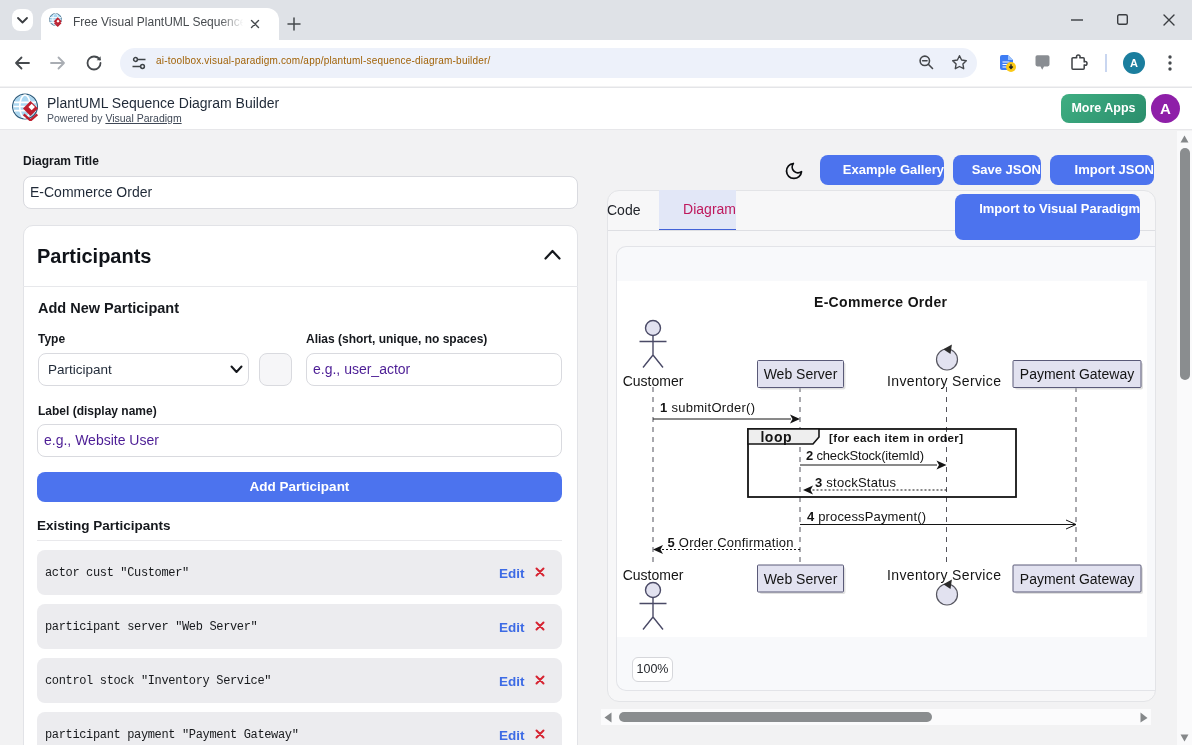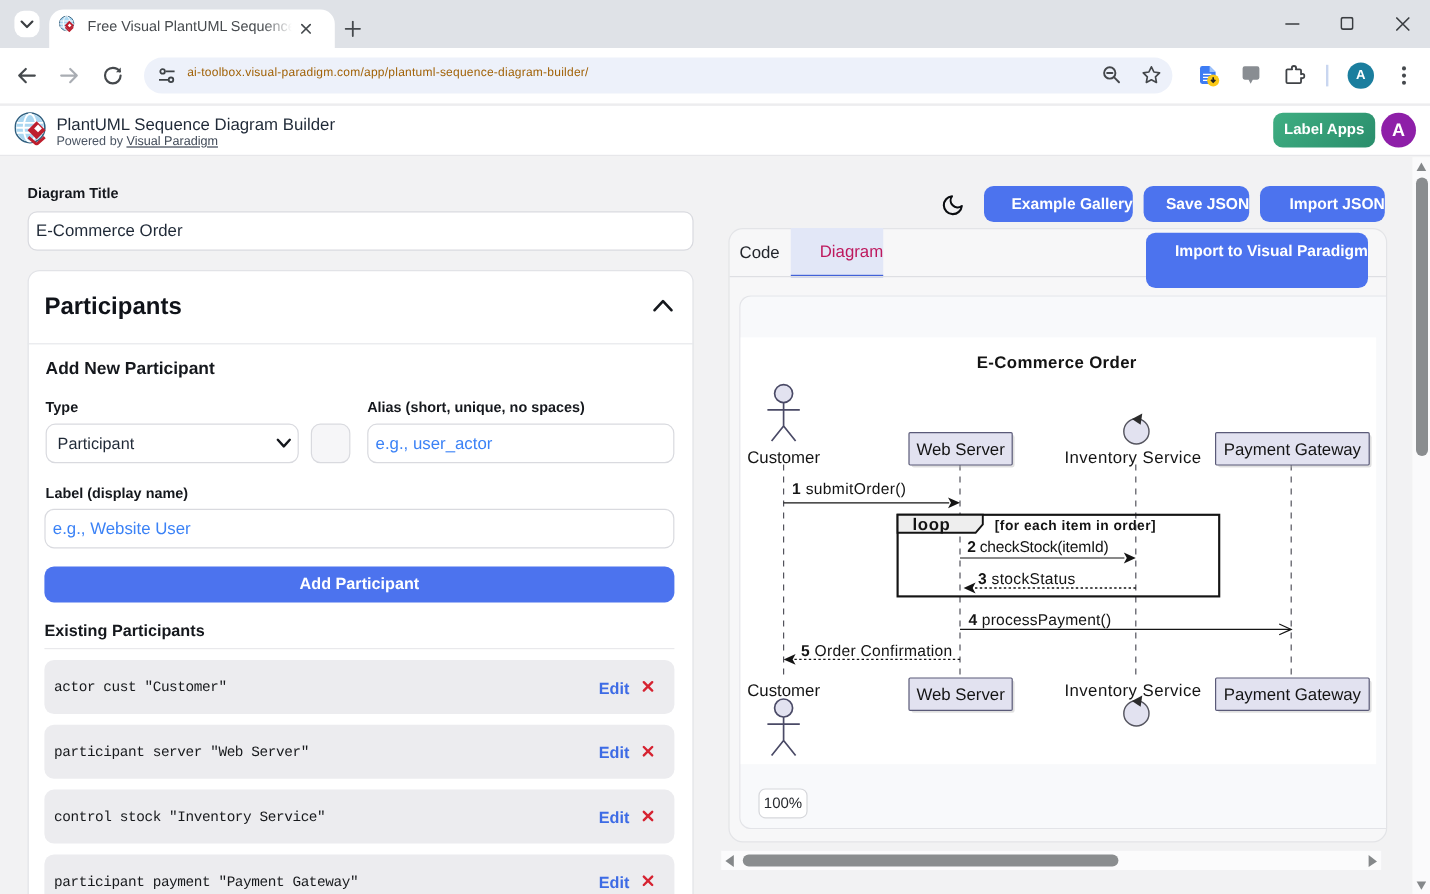--- a/index.html
+++ b/index.html
@@ -17,37 +17,37 @@
 #urltext{position:absolute;left:156px;top:55px;font-size:10px;color:#a16207;letter-spacing:0.2px}
 
 #appheader{position:absolute;left:0;top:87px;width:1192px;height:43px;background:#fff;border-top:1px solid #E4E5E8;border-bottom:1px solid #E7E7EA;box-sizing:border-box}
 #apptitle{position:absolute;left:47px;top:95px;font-size:14px;font-weight:normal;color:#1F2937}
 #appsub{position:absolute;left:47px;top:112px;font-size:10.5px;color:#4B5563}
 #moreapps{position:absolute;left:1061px;top:94px;width:85px;height:29px;border-radius:8px;background:linear-gradient(135deg,#3FAE82,#2A8E6C);color:#fff;font-size:12.5px;font-weight:bold;text-align:center;line-height:29px}
 #hdravatar{position:absolute;left:1151px;top:94px;width:29px;height:29px;border-radius:50%;background:#8E1FA8;color:#fff;font-weight:bold;font-size:15px;text-align:center;line-height:29px}
 
 .lbl{position:absolute;font-size:12px;font-weight:bold;color:#15181D}
 .input{position:absolute;background:#fff;border:1px solid #D9DADF;border-radius:8px;box-sizing:border-box;font-size:14px;color:#1F2937;line-height:31px;padding-left:6px}
-.ph{color:#3b82f6}
+.ph{color:#4c1d95}
 #card{position:absolute;left:23px;top:225px;width:555px;height:560px;background:#fff;border:1px solid #E2E3E7;border-radius:10px;box-sizing:border-box}
 #ptitle{position:absolute;left:37px;top:245px;font-size:20px;font-weight:bold;color:#101319}
 #cdiv{position:absolute;left:23px;top:286px;width:555px;height:1px;background:#E7E8EB}
 #addnew{position:absolute;left:38px;top:300px;font-size:14.5px;font-weight:bold;color:#15181D}
 #selbox{position:absolute;left:38px;top:353px;width:211px;height:33px;background:#fff;border:1px solid #D9DADF;border-radius:8px;box-sizing:border-box;font-size:13.5px;color:#1F2937;line-height:31px;padding-left:9px}
 #minibox{position:absolute;left:259px;top:353px;width:33px;height:33px;background:#F6F6F8;border:1px solid #D9DADF;border-radius:8px;box-sizing:border-box}
 #addbtn{position:absolute;left:37px;top:472px;width:525px;height:30px;background:#4C73EE;border-radius:8px;color:#fff;font-size:13.5px;font-weight:bold;text-align:center;line-height:30px}
 #existing{position:absolute;left:37px;top:518px;font-size:13.5px;font-weight:bold;color:#15181D}
 .item{position:absolute;left:37px;width:525px;height:45px;background:#ECECEF;border-radius:8px}
 .itxt{position:absolute;left:8px;top:16px;font-family:"Liberation Mono",monospace;font-size:12px;letter-spacing:-0.35px;color:#17191C;white-space:pre}
 .iedit{position:absolute;left:462px;top:15.5px;font-size:13.5px;font-weight:bold;color:#3D6BE5}
 .ix{position:absolute;left:498px;top:17px}
 
 .bluebtn{position:absolute;background:#4C73EE;border-radius:8px;color:#fff;font-size:13px;white-space:nowrap;font-weight:bold;text-align:right}
 #panel{position:absolute;left:607px;top:190px;width:549px;height:512px;background:#F7F7F8;border:1px solid #E3E4E7;border-radius:12px;box-sizing:border-box}
-#tabcode{position:absolute;left:607px;top:190px;width:52px;height:41px;font-size:14px;color:#22252B;text-align:center;line-height:41px}
+#tabcode{position:absolute;left:607px;top:190px;width:52px;height:41px;font-size:14px;color:#22252B;line-height:41px}
 #tabdiag{position:absolute;left:659px;top:190px;width:77px;height:39px;background:#E2E7F7;font-size:14px;color:#be185d;text-align:right;line-height:39px;border-bottom:2px solid #4262D8}
 #tabrowline{position:absolute;left:608px;top:230px;width:547px;height:1px;background:#DEDFE3}
 #canvas{position:absolute;left:616px;top:246px;width:539px;height:445px;background:#F8F9FB;border:1px solid #E3E4E8;border-radius:10px 0 0 10px;border-right:none;box-sizing:border-box}
 #zoombadge{position:absolute;left:632px;top:657px;width:39px;height:23px;background:#fff;border:1px solid #D6D7DB;border-radius:6px;font-size:12.5px;color:#26292E;text-align:center;line-height:23px}
 
 #hsb{position:absolute;left:601px;top:709px;width:550px;height:16px;background:#FBFBFC}
 #hthumb{position:absolute;left:619px;top:712px;width:313px;height:10px;border-radius:5px;background:#8A8D8F}
 #vsb{position:absolute;left:1177px;top:131px;width:15px;height:614px;background:#FAFAFB}
 #vthumb{position:absolute;left:1180px;top:148px;width:10px;height:232px;border-radius:5px;background:#8A8D8F}
 </style>
@@ -143,21 +143,21 @@
  <circle cx="13" cy="13.5" r="12.4" fill="#fff" stroke="#2F5E7E" stroke-width="1.3"></circle>
  <circle cx="13" cy="13.5" r="11.5" fill="#ABD7F1"></circle>
  <ellipse cx="13" cy="13.5" rx="5.3" ry="11.5" fill="none" stroke="#fff" stroke-width="1.6"></ellipse>
  <path d="M1.9 9.4h22.2M1.6 13.5h22.8M1.9 17.6h22.2" stroke="#fff" stroke-width="1.6" fill="none"></path>
  <rect x="13.2" y="10.2" width="10.6" height="10.6" fill="#BE1E2D" transform="rotate(45 18.5 15.5)"></rect>
  <rect x="17.4" y="11.7" width="4.6" height="4.6" fill="#fff" transform="rotate(45 19.7 14)"></rect>
  <path d="M11.7 21.3l6.8 6 6.8-6" fill="none" stroke="#BE1E2D" stroke-width="2.4"></path>
 </svg>
 <div id="apptitle">PlantUML Sequence Diagram Builder</div>
 <div id="appsub">Powered by <span style="text-decoration:underline;color:#3F4856">Visual Paradigm</span></div>
-<div id="moreapps">Label Apps</div>
+<div id="moreapps">More Apps</div>
 <div id="hdravatar">A</div>
 
 <div class="lbl" style="left:23px;top:154px">Diagram Title</div>
 <div class="input" style="left:23px;top:176px;width:555px;height:33px">E-Commerce Order</div>
 <div id="card"></div>
 <div id="ptitle">Participants</div>
 <svg class="abs" style="left:544px;top:249px" width="17" height="11" viewBox="0 0 17 11">
     <path d="M1.5 9.5L8.5 2l7 7.5" fill="none" stroke="#15181D" stroke-width="2.2" stroke-linecap="round" stroke-linejoin="round"></path>
   </svg>
 <div id="cdiv"></div>

